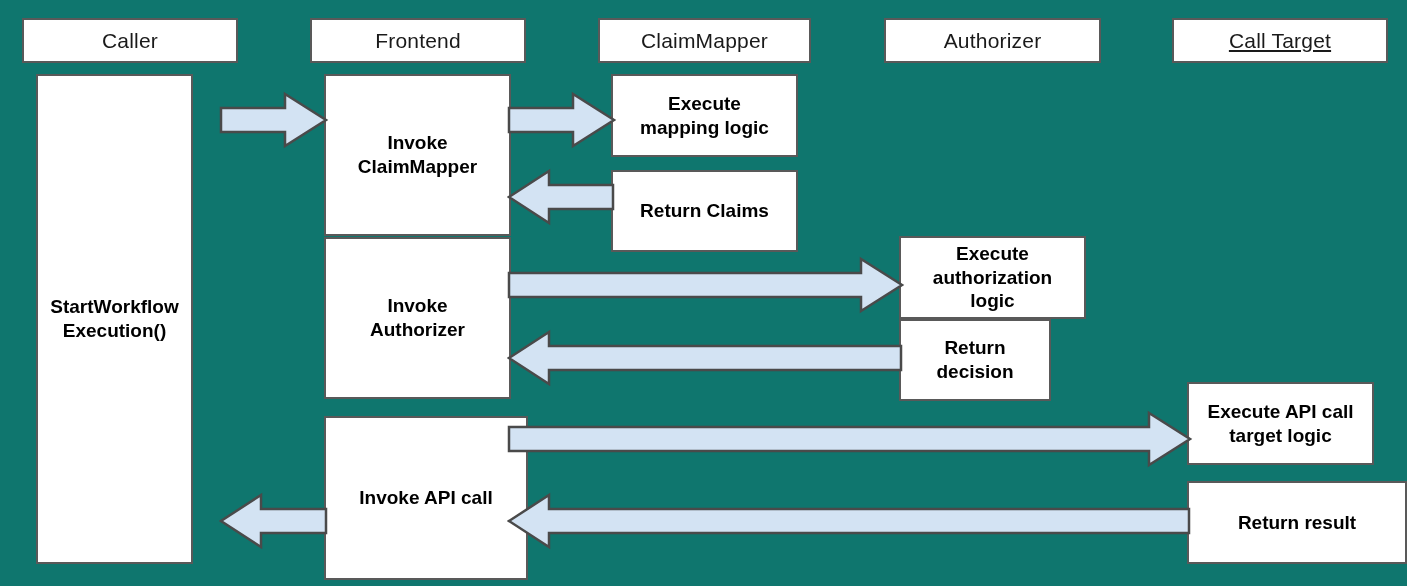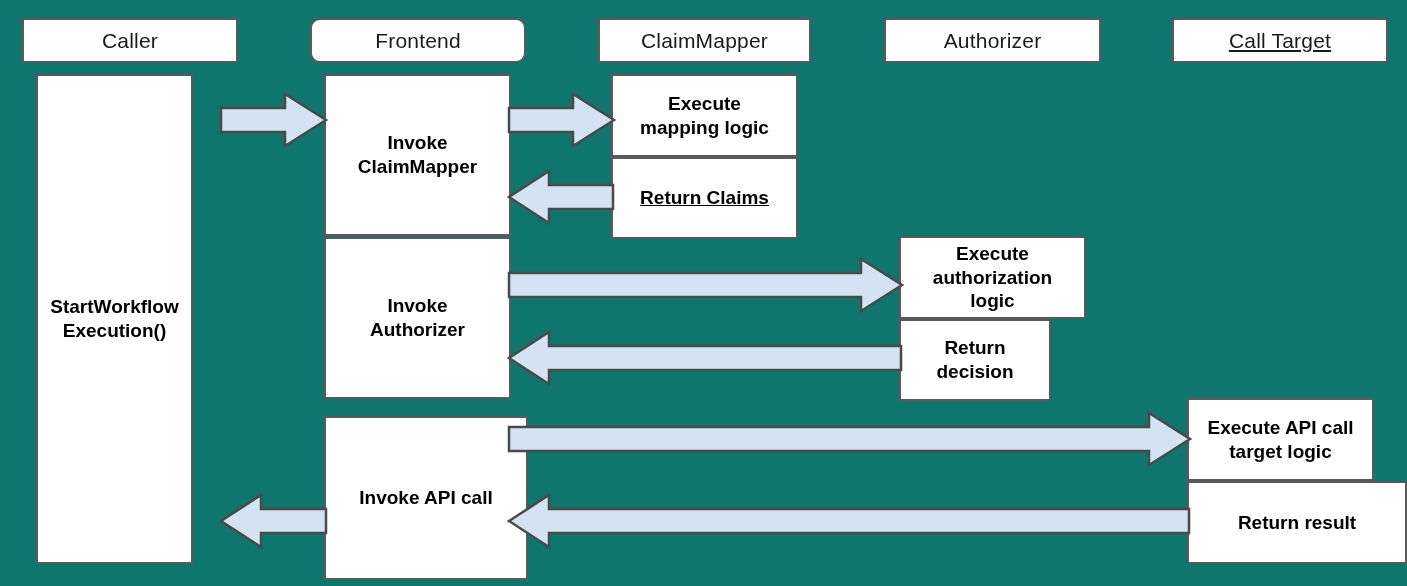--- a/index.html
+++ b/index.html
@@ -21,21 +21,21 @@
   .arrow svg{display:block;overflow:visible;}
 </style>
 </head>
 <body>
 
 <div id="canvas">
 
   <div class="hdr" style="left:22px;top:18px;width:216px;height:45px;">
     <span>Caller</span>
   </div>
-  <div class="hdr" style="left:310px;top:18px;width:216px;height:45px;border-radius:10px;">
+  <div class="hdr" style="left:310px;top:18px;width:216px;height:45px;">
     <span>Frontend</span>
   </div>
   <div class="hdr" style="left:598px;top:18px;width:213px;height:45px;">
     <span>ClaimMapper</span>
   </div>
   <div class="hdr" style="left:884px;top:18px;width:217px;height:45px;">
     <span>Authorizer</span>
   </div>
   <div class="hdr" style="left:1172px;top:18px;width:216px;height:45px;text-decoration:underline;">
     <span>Call Target</span>
@@ -51,32 +51,32 @@
   <div class="lifebox" style="left:324px;top:237px;width:187px;height:162px;">
     <span>Invoke<br>Authorizer</span>
   </div>
   <div class="lifebox" style="left:324px;top:416px;width:204px;height:164px;">
     <span>Invoke API call</span>
   </div>
 
   <div class="lifebox" style="left:611px;top:74px;width:187px;height:83px;">
     <span>Execute<br>mapping logic</span>
   </div>
-  <div class="lifebox" style="left:611px;top:157px;width:187px;height:82px;text-decoration:underline;">
+  <div class="lifebox" style="left:611px;top:170px;width:187px;height:82px;">
     <span>Return Claims</span>
   </div>
 
   <div class="lifebox" style="left:899px;top:236px;width:187px;height:83px;">
     <span>Execute<br>authorization<br>logic</span>
   </div>
   <div class="lifebox" style="left:899px;top:319px;width:152px;height:82px;">
     <span>Return decision</span>
   </div>
 
-  <div class="lifebox" style="left:1187px;top:398px;width:187px;height:83px;">
+  <div class="lifebox" style="left:1187px;top:382px;width:187px;height:83px;">
     <span>Execute API call<br>target logic</span>
   </div>
   <div class="lifebox" style="left:1187px;top:481px;width:220px;height:83px;">
     <span>Return result</span>
   </div>
 
   <div class="arrow" style="left:221px;top:93px;width:106px;height:54px;">
     <svg width="106" height="54" viewBox="0 0 106 54">
       <path d="M0,15 L64,15 L64,1 L105,27 L64,53 L64,39 L0,39 Z" fill="#d3e3f3" stroke="#4a4a4a" stroke-width="2.5" stroke-linejoin="miter"></path>
     </svg>

